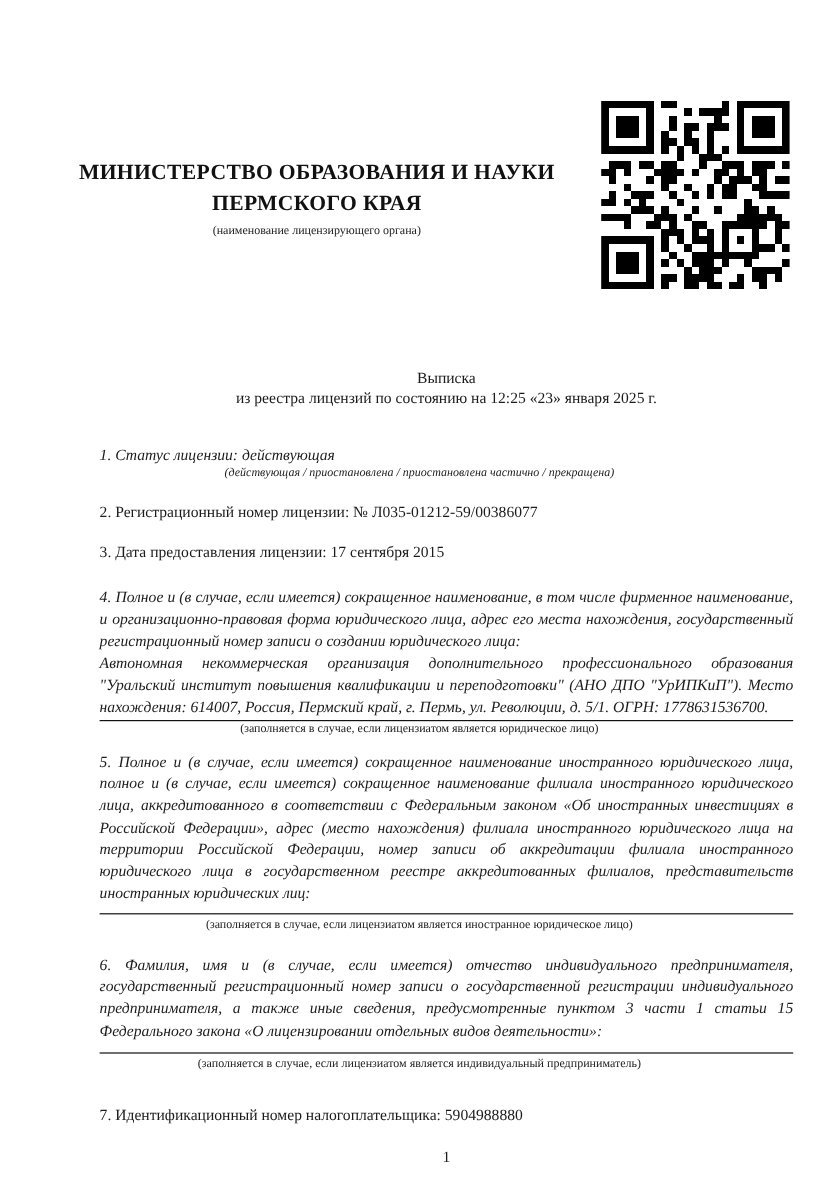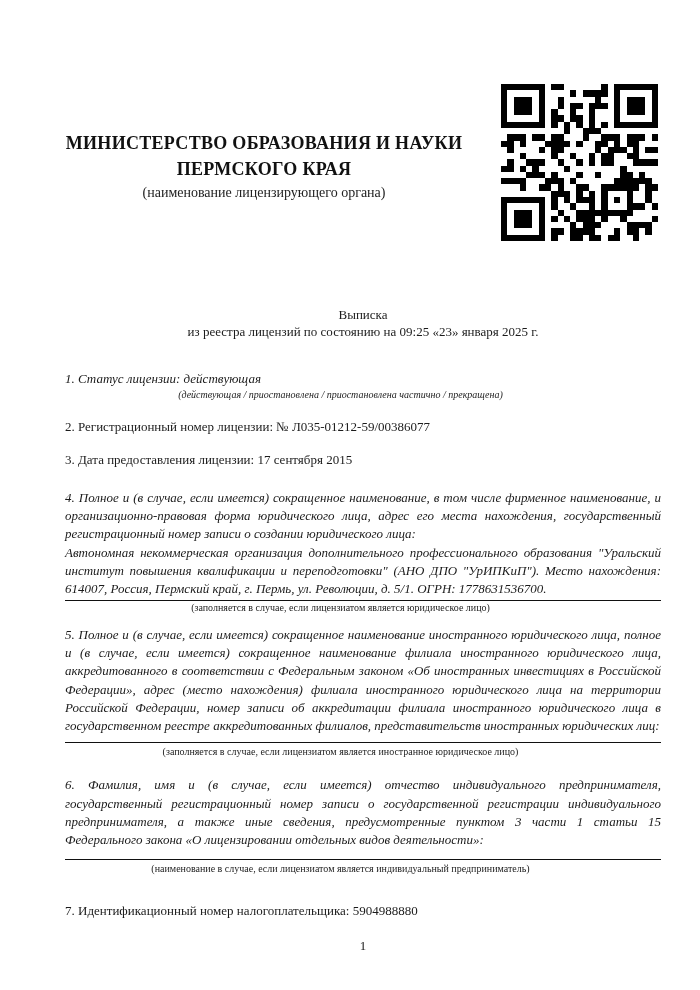--- a/index.html
+++ b/index.html
@@ -16,29 +16,29 @@
   
   .letterhead { position: absolute; top: 0; left: 0; right: 0; height: 260px; }
   .head-text {
     position: absolute; top: 130px; left: 38px; width: 452px;
     text-align: center;
   }
   .h-line {
     font-size: 18px; font-weight: bold; line-height: 26px;
     letter-spacing: 0.3px; color: #111;
   }
-  .h-sub { font-size: 14px; line-height: 13px; margin-top: 4px; color: #222; }
+  .h-sub { font-size: 10px; line-height: 13px; margin-top: 4px; color: #222; }
 
   .qr-box { position: absolute; top: 84px; right: 37px; width: 157px; height: 157px; }
   .qr-box svg { width: 100%; height: 100%; display: block; }
 
   
   .content {
     padding: 306px 34px 0 65px;
-    font-size: 13px; line-height: 18.3px;
+    font-size: 13px; line-height: 18.3px; margin-left: 18px;
   }
   .doc-title { text-align: center; font-size: 13px; line-height: 17px; margin-bottom: 30px; }
   .just { text-align: justify; font-style: italic; }
   .note {
     font-size: 10px; line-height: 13px; text-align: center;
     margin-right: 45px; color: #222;
   }
   .underlined { border-bottom: 1.5px solid #111; padding-bottom: 1px; }
   .blank-field { height: 8px; border-bottom: 1.5px solid #111; margin-bottom: 2px; }
   .blank-field.tall { height: 10px; }
@@ -373,21 +373,21 @@
             <rect x="21" y="24" width="1" height="1"></rect>
           </g>
         </svg>
     </div>
   </div>
 
   <div class="content">
 
     <div class="doc-title">
       <div>Выписка</div>
-      <div>из реестра лицензий по состоянию на 09:25 «23» января 2025 г.</div>
+      <div>из реестра лицензий по состоянию на 12:25 «23» января 2025 г.</div>
     </div>
 
     <div class="sec-1">
       <p>1. Статус лицензии: действующая</p>
       <div class="note">(действующая / приостановлена / приостановлена частично / прекращена)</div>
     </div>
 
     <div class="sec-2">
       <p>2. Регистрационный номер лицензии: № Л035-01212-59/00386077</p>
     </div>
@@ -404,21 +404,21 @@
 
     <div class="sec-5">
       <p class="just">5. Полное и (в случае, если имеется) сокращенное наименование иностранного юридического лица, полное и (в случае, если имеется) сокращенное наименование филиала иностранного юридического лица, аккредитованного в соответствии с Федеральным законом «Об иностранных инвестициях в Российской Федерации», адрес (место нахождения) филиала иностранного юридического лица на территории Российской Федерации, номер записи об аккредитации филиала иностранного юридического лица в государственном реестре аккредитованных филиалов, представительств иностранных юридических лиц:</p>
       <div class="blank-field"></div>
       <div class="note">(заполняется в случае, если лицензиатом является иностранное юридическое лицо)</div>
     </div>
 
     <div class="sec-6">
       <p class="just">6. Фамилия, имя и (в случае, если имеется) отчество индивидуального предпринимателя, государственный регистрационный номер записи о государственной регистрации индивидуального предпринимателя, а также иные сведения, предусмотренные пунктом 3 части 1 статьи 15 Федерального закона «О лицензировании отдельных видов деятельности»:</p>
       <div class="blank-field tall"></div>
-      <div class="note">(наименование в случае, если лицензиатом является индивидуальный предприниматель)</div>
+      <div class="note">(заполняется в случае, если лицензиатом является индивидуальный предприниматель)</div>
     </div>
 
     <div class="sec-7">
       <p>7. Идентификационный номер налогоплательщика: 5904988880</p>
     </div>
 
     <div class="page-number">1</div>
 
   </div>
 </div>

